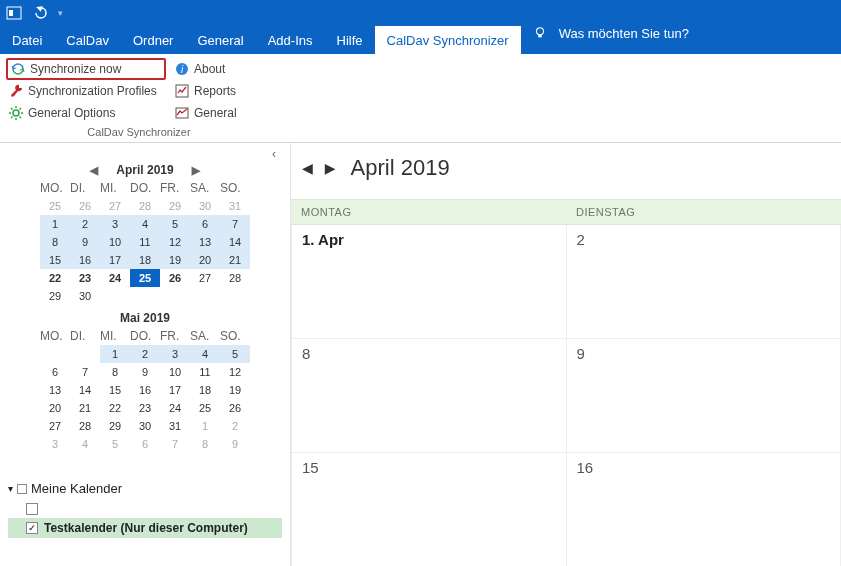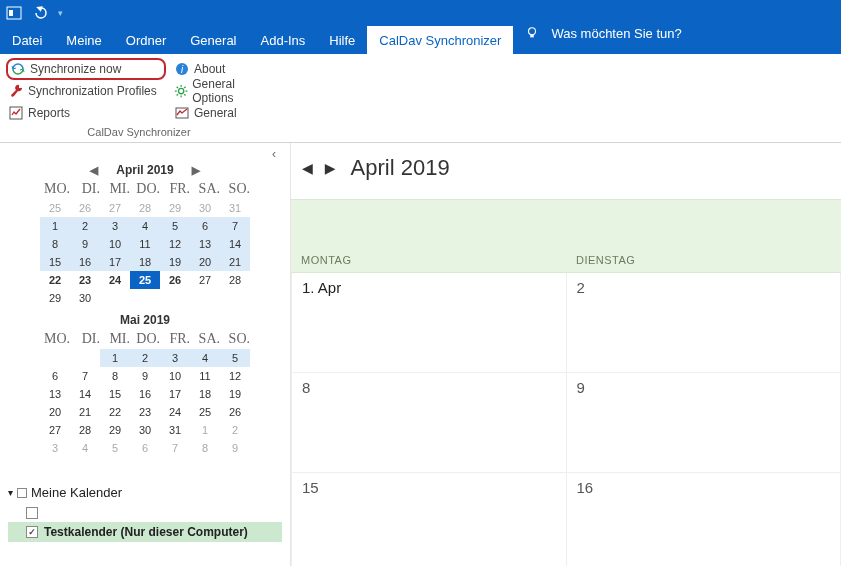--- a/index.html
+++ b/index.html
@@ -13,59 +13,59 @@
   .tabs { background: #0b64c4; height: 28px; display: flex; align-items: stretch; gap: 0; }
   .tab { color: #fff; padding: 0 12px; display: flex; align-items: center; font-size: 13px; cursor: pointer; }
   .tab.active { background: #fff; color: #0b64c4; }
   .tab.bulb { display:flex; align-items:flex-start; gap:12px; }
   .bulb-icon { width:14px; height:14px; }
 
   .ribbon { background: #fff; border-bottom: 1px solid #d4d4d4; padding: 4px 6px 2px 6px; }
   .ribbon-grid { display: grid; grid-template-columns: 160px 100px; grid-template-rows: 22px 22px 22px; column-gap: 6px; }
   .ribbon-item { display: flex; align-items: center; gap: 4px; font-size: 12px; color: #444; cursor: pointer; padding: 0 2px; }
   .ribbon-item .ic { width: 16px; height: 16px; display:flex; align-items:center; justify-content:center; }
-  .ribbon-highlight { border: 2px solid #c1272d; border-radius: 8px; padding: 0 2px; height: 22px; }
+  .ribbon-highlight { border: 2px solid #c1272d; border-radius: 2px; padding: 0 2px; height: 22px; }
   .ribbon-group-label { font-size: 11px; color: #666; text-align: center; margin: 2px 0 2px 0; width: 266px; }
 
   .main { display: flex; height: calc(566px - 26px - 28px - 88px); }
   .nav { width: 290px; padding: 4px 8px 4px 8px; display:flex; flex-direction:column; }
   .collapse-btn { align-self:flex-end; color:#666; font-size:12px; padding: 0 6px 2px 0; cursor:pointer; }
 
   .mini-cal { margin-bottom: 6px; }
   .mini-cal .hdr { display:flex; align-items:center; justify-content:center; gap:4px; font-weight:600; font-size:12px; color:#333; }
   .mini-cal .hdr .arrow { color:#666; cursor:pointer; font-size:11px; padding:0 4px; }
   .mini-cal .hdr .ttl { padding: 0 10px; }
   .mini-cal table { width: 210px; margin: 2px auto 0 auto; border-collapse: collapse; table-layout: fixed; }
-  .mini-cal th { font-weight: 400; font-size: 14px; color: #666; width: 30px; text-align:right; padding: 2px 0; font-family: Liberation Serif, serif; }
+  .mini-cal th { font-weight: 400; font-size: 12px; color: #666; width: 30px; text-align:left; padding: 2px 0; }
   .mini-cal td { font-size: 11px; text-align:center; height: 18px; width: 30px; cursor:pointer; color:#333; }
   .mini-cal td.other { color: #aaa; }
   .mini-cal td.in-month { background: #daeaf8; }
   .mini-cal td.bold { font-weight: 700; }
   .mini-cal td.today { background: #0b64c4; color: #fff; }
   .mini-cal td.highlight { background: #daeaf8; }
 
   .cal-list { margin-top: 22px; font-size: 13px; color:#222; }
   .cal-list .section { display:flex; align-items:center; gap:4px; font-weight: 400; margin-bottom: 4px; cursor:pointer; }
   .cal-list .cal-item { display:flex; align-items:center; gap:6px; padding: 3px 2px 3px 18px; font-size: 12px; cursor:pointer; }
   .cal-list .cal-item.selected { background: #cce8cf; font-weight: 700; }
   .cal-list .chk { width:12px; height:12px; border:1px solid #888; display:inline-flex; align-items:center; justify-content:center; font-size:9px; background:#fff; color:#444; }
 
   .calendar-pane { flex:1; border-left: 1px solid #e5e5e5; display:flex; flex-direction:column; }
   .cal-head { display:flex; align-items:center; gap:12px; padding: 12px 8px 18px 8px; }
   .cal-head .nav-arrows { display:flex; gap:6px; color:#333; }
   .cal-head .nav-arrows span { cursor:pointer; font-size:14px; padding:0 3px;}
   .cal-head .title { font-size: 22px; color:#333; font-weight: 400; }
 
   .week-header { display:flex; background: #e8f4e2; border-top:1px solid #d9e8d3; border-bottom:1px solid #d9e8d3; }
-  .week-header .col { flex:1; padding: 6px 10px; font-size: 11px; color: #6b7a5f; letter-spacing: 0.5px; margin-top: 48px; }
+  .week-header .col { flex:1; padding: 6px 10px; font-size: 11px; color: #6b7a5f; letter-spacing: 0.5px; }
 
   .week-body { flex:1; display:flex; flex-direction:column; border-left:1px solid #eee; }
   .week-row { flex:1; display:flex; border-bottom:1px solid #eee; min-height: 100px; }
   .day-cell { flex:1; border-right:1px solid #eee; padding: 6px 10px; font-size: 15px; color:#555; }
-  .day-cell.first { color:#222; font-weight:400; }
+  .day-cell.first { color:#222; font-weight:700; }
 </style>
 </head>
 <body>
 
 <div class="titlebar">
   <span class="qicon">
     <svg viewBox="0 0 16 16">
         <rect x="1" y="2" width="14" height="12" fill="none" stroke="#fff" stroke-width="1"></rect>
         <rect x="3" y="5" width="4" height="6" fill="#fff"></rect>
       </svg>
@@ -74,21 +74,21 @@
     <svg viewBox="0 0 16 16">
         <path d="M10 3 A5 5 0 1 1 4 8" fill="none" stroke="#fff" stroke-width="1.5"></path>
         <path d="M10 0 L10 6 L4 3 Z" fill="#fff" transform="rotate(20 7 3)"></path>
       </svg>
   </span>
   <span class="down">▾</span>
 </div>
 
 <div class="tabs">
   <div class="tab">Datei</div>
-  <div class="tab">Meine</div>
+  <div class="tab">CalDav</div>
   <div class="tab">Ordner</div>
   <div class="tab">General</div>
   <div class="tab">Add-Ins</div>
   <div class="tab">Hilfe</div>
   <div class="tab active">CalDav Synchronizer</div>
   <div class="tab bulb">
     <svg class="bulb-icon" viewBox="0 0 16 16">
         <circle cx="8" cy="6" r="4" fill="none" stroke="#fff" stroke-width="1.2"></circle>
         <rect x="6" y="10" width="4" height="3" fill="#fff"></rect>
       </svg>
@@ -122,43 +122,43 @@
       <span class="ic">
         <svg viewBox="0 0 16 16">
             <path d="M11 2 A3 3 0 0 0 8 7 L3 12 L4 14 L6 13 L10 8 A3 3 0 0 0 14 5 L11 5 Z" fill="#c1272d"></path>
           </svg>
       </span>
       <span>Synchronization Profiles</span>
     </div>
     <div class="ribbon-item">
       <span class="ic">
         <svg viewBox="0 0 16 16">
+            <rect x="2" y="2" width="12" height="12" fill="none" stroke="#555"></rect>
+            <path d="M4 10 L6 7 L8 9 L12 4" fill="none" stroke="#c1272d" stroke-width="1.3"></path>
+          </svg>
+      </span>
+      <span>Reports</span>
+    </div>
+    <div class="ribbon-item">
+      <span class="ic">
+        <svg viewBox="0 0 16 16">
             <circle cx="8" cy="8" r="3" fill="none" stroke="#2ea44f" stroke-width="1.5"></circle>
             <g stroke="#2ea44f" stroke-width="1.5">
               <line x1="8" y1="1" x2="8" y2="3"></line>
               <line x1="8" y1="13" x2="8" y2="15"></line>
               <line x1="1" y1="8" x2="3" y2="8"></line>
               <line x1="13" y1="8" x2="15" y2="8"></line>
               <line x1="3" y1="3" x2="4.5" y2="4.5"></line>
               <line x1="11.5" y1="11.5" x2="13" y2="13"></line>
               <line x1="3" y1="13" x2="4.5" y2="11.5"></line>
               <line x1="11.5" y1="4.5" x2="13" y2="3"></line>
             </g>
           </svg>
       </span>
       <span>General Options</span>
-    </div>
-    <div class="ribbon-item">
-      <span class="ic">
-        <svg viewBox="0 0 16 16">
-            <rect x="2" y="2" width="12" height="12" fill="none" stroke="#555"></rect>
-            <path d="M4 10 L6 7 L8 9 L12 4" fill="none" stroke="#c1272d" stroke-width="1.3"></path>
-          </svg>
-      </span>
-      <span>Reports</span>
     </div>
     <div class="ribbon-item">
       <span class="ic">
         <svg viewBox="0 0 16 16">
             <rect x="2" y="3" width="12" height="10" fill="none" stroke="#555"></rect>
             <polyline points="3,10 6,6 8,8 13,4" fill="none" stroke="#c1272d" stroke-width="1.3"></polyline>
           </svg>
       </span>
       <span>General</span>
     </div>

